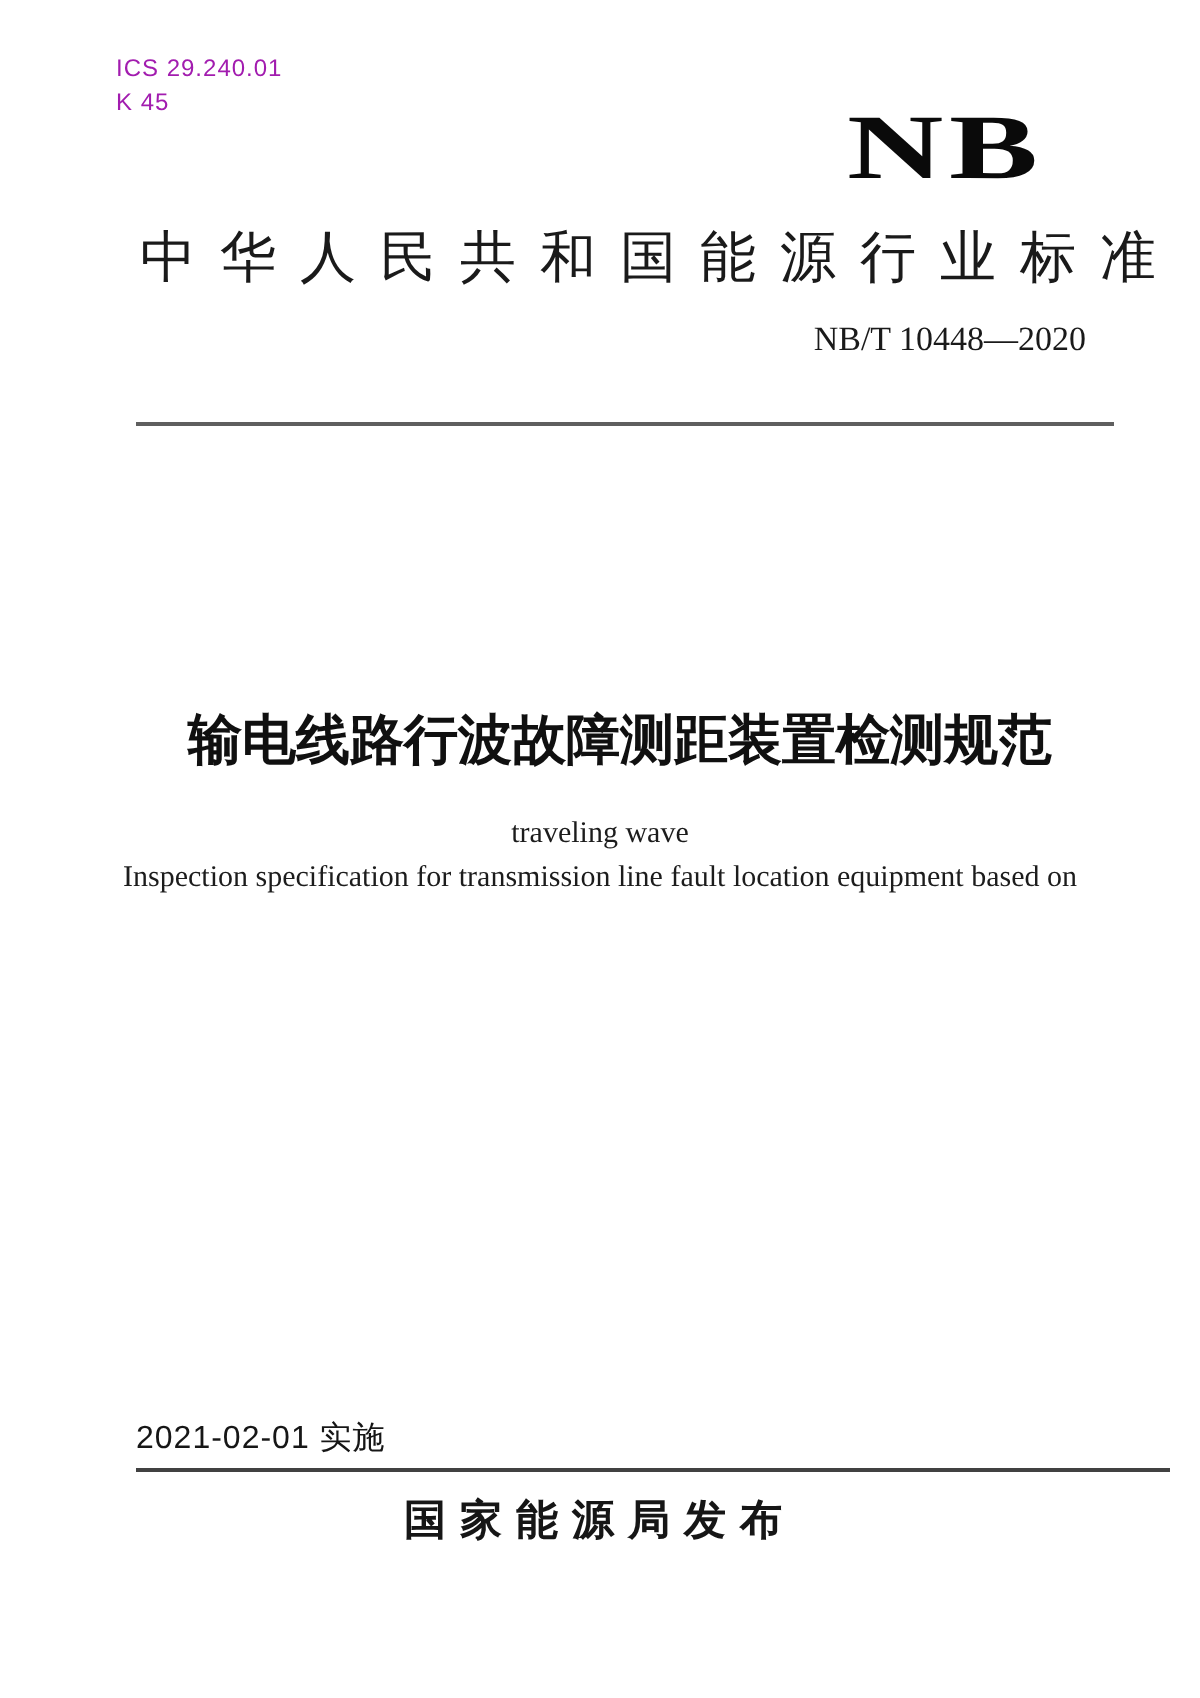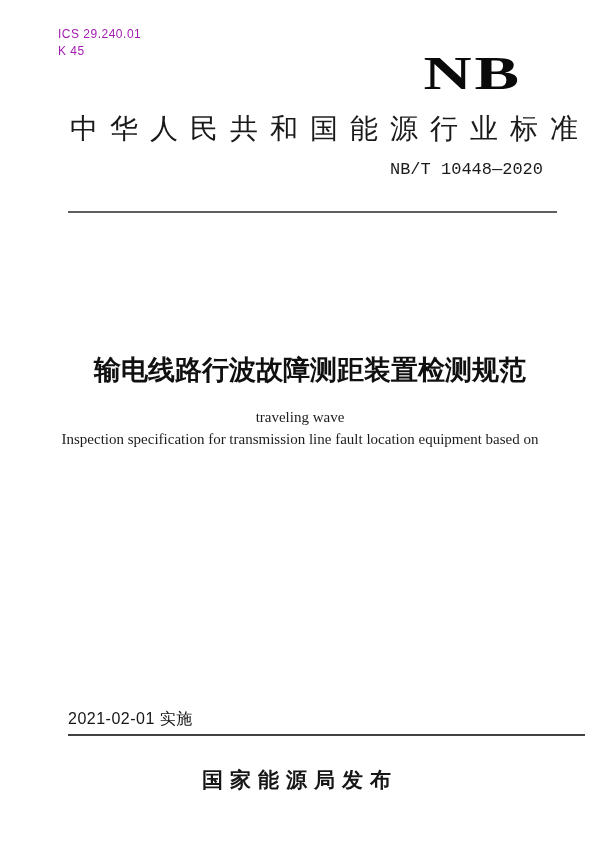--- a/index.html
+++ b/index.html
@@ -54,21 +54,21 @@
     letter-spacing: 12px;
     white-space: nowrap;
     color: #1a1a1a;
   }
 
   
   .std-no {
     position: absolute;
     top: 160px;
     right: 57px;
-    font-family: Liberation Mono, monospace;
+    font-family: Liberation Serif, serif;
     font-size: 17px;
     color: #1a1a1a;
     white-space: nowrap;
   }
 
   .rule-top {
     position: absolute;
     top: 211px;
     left: 68px;
     width: 489px;
@@ -117,21 +117,21 @@
     letter-spacing: 0.5px;
     color: #161616;
     border-bottom: 2px solid #414141;
     padding-bottom: 4px;
     white-space: nowrap;
   }
 
   
   .publisher-row {
     position: absolute;
-    top: 766px;
+    top: 746px;
     left: 0;
     width: 600px;
     display: flex;
     justify-content: center;
     font-size: 21px;
     font-weight: 600;
     color: #161616;
     white-space: nowrap;
   }
   .publisher-row .spaced {

